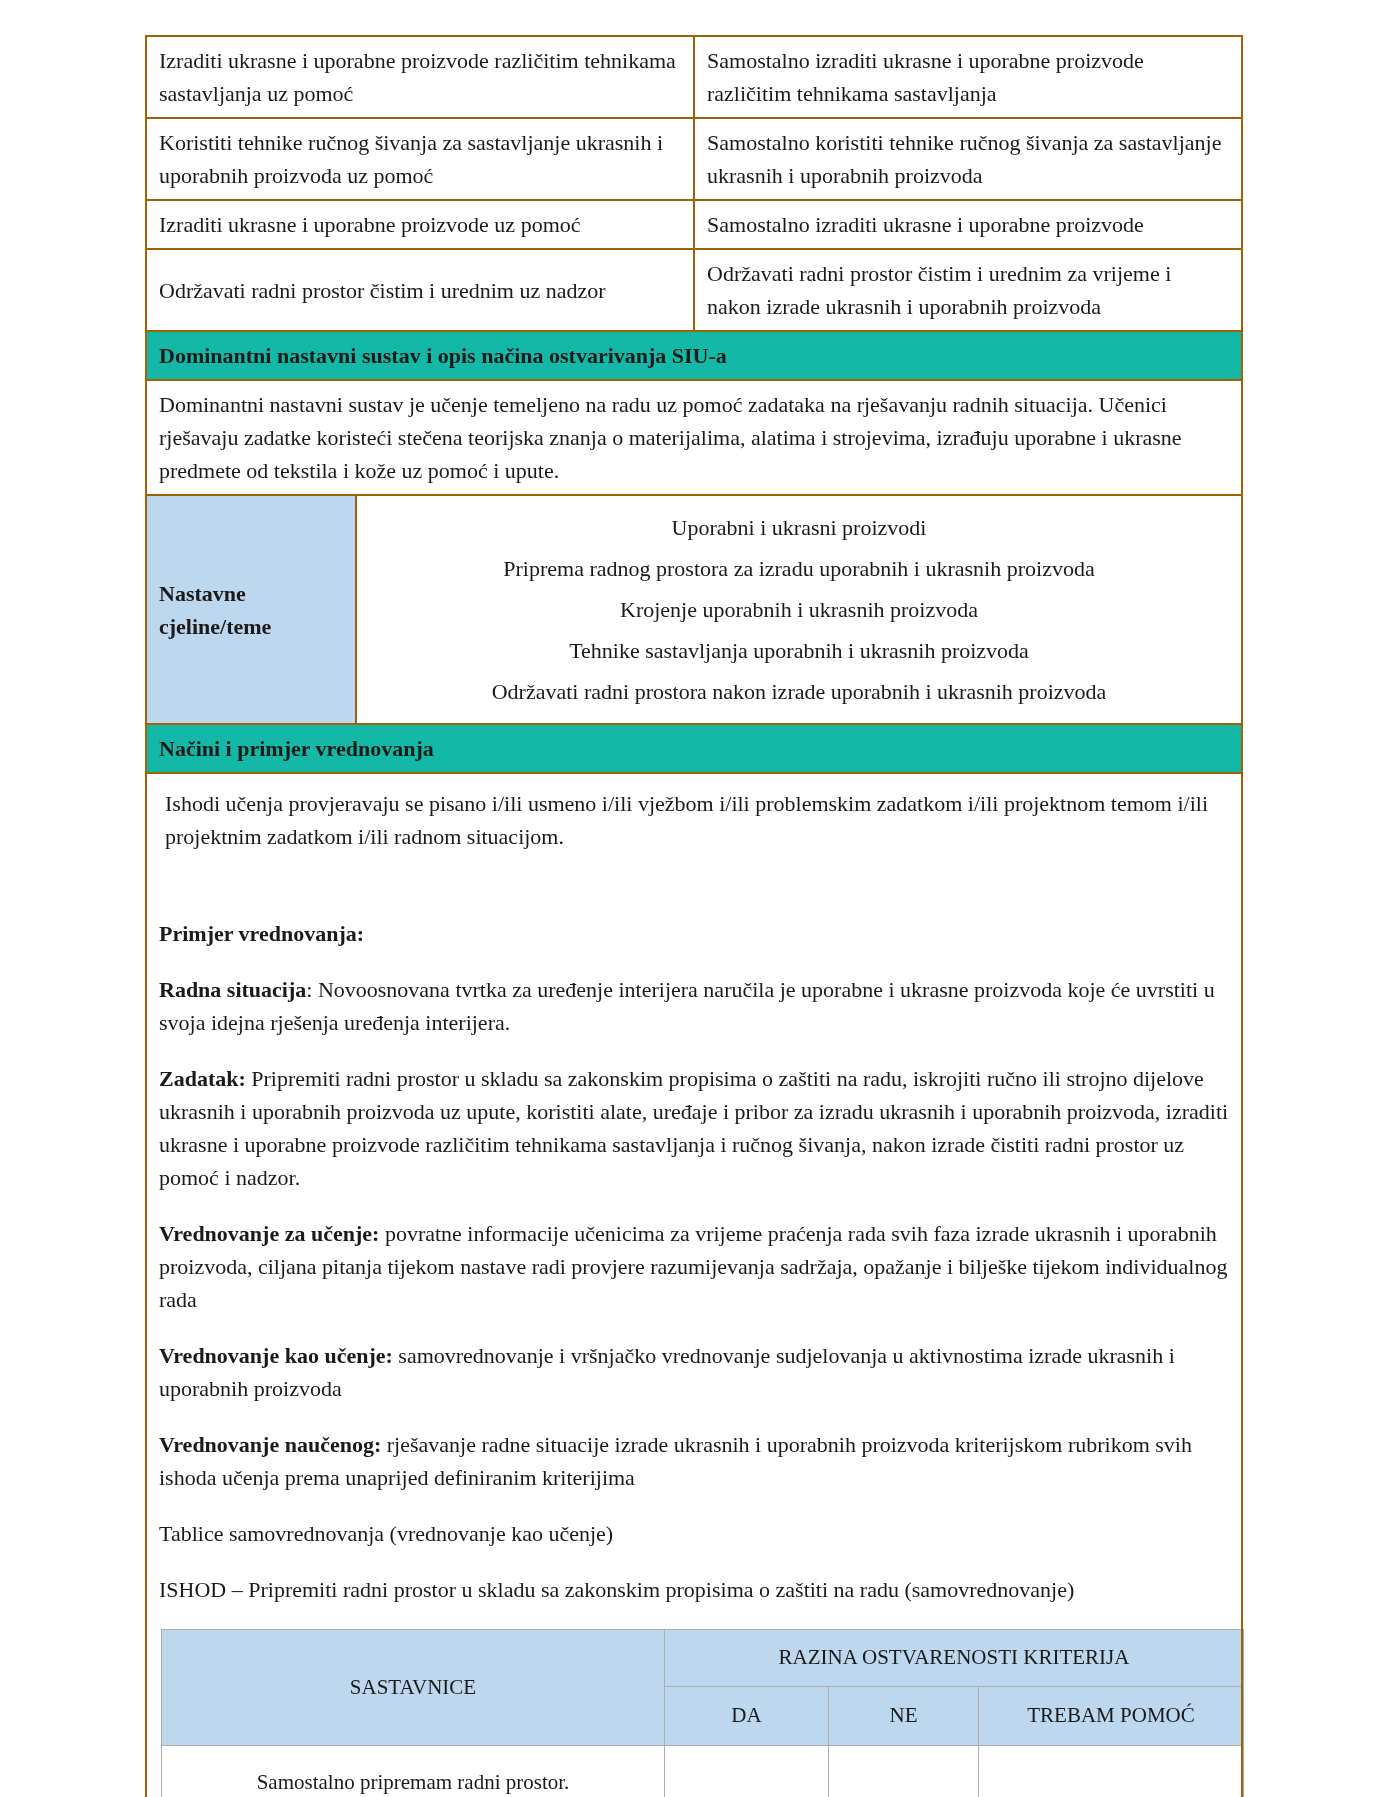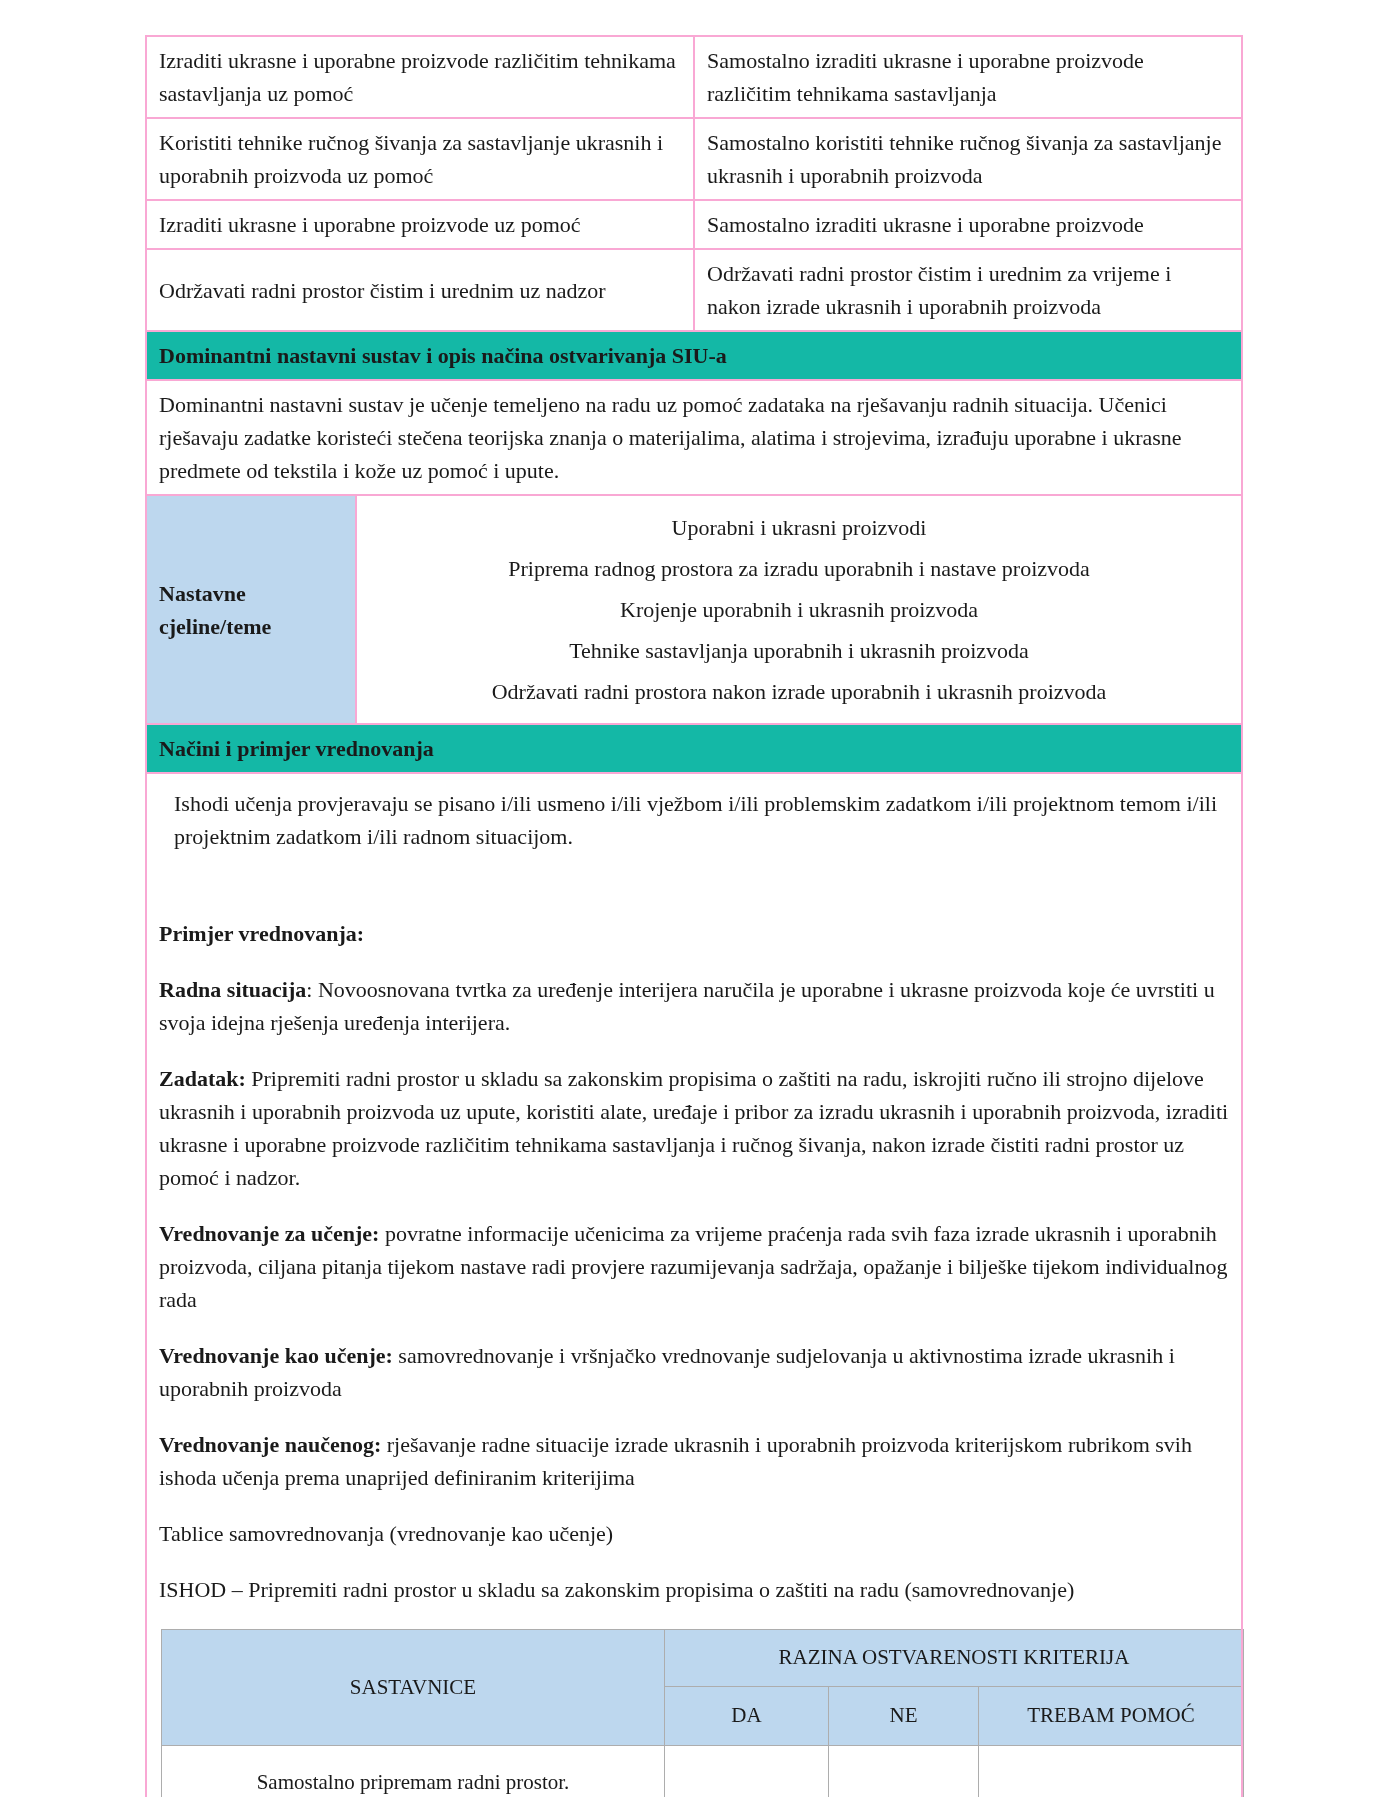--- a/index.html
+++ b/index.html
@@ -9,39 +9,39 @@
     color:#1a1a1a;
   }
   .doc{
     position:absolute;left:145px;top:35px;width:1096px;
   }
   table.outer{
     border-collapse:collapse;width:1096px;table-layout:fixed;
     font-size:22px;line-height:1.5;
   }
   table.outer td{
-    border:2px solid #f9a8d4;
+    border:2px solid #a16207;
     padding:7px 12px;
     vertical-align:middle;
     word-wrap:break-word;
   }
   td.hdr{
     background:#14b8a6;
     font-weight:bold;
     padding:10px 12px;
   }
   td.label-cell{
     background:#bdd7ee;
     font-weight:bold;
     vertical-align:middle;
   }
   .topic{margin:8px 0;text-align:center;}
   td.bigcell{padding:6px 12px 40px 12px;vertical-align:top;}
   .para{margin:23px 0;}
-  .intro{margin:6px 0 64px 15px;}
+  .intro{margin:6px 0 64px 6px;}
   .b{font-weight:bold;}
   
   table.inner{
     border-collapse:collapse;
     width:1082px;
     margin:16px 0 0 2px;
     table-layout:fixed;
     font-size:21px;
   }
   table.inner th, table.inner td{
@@ -91,21 +91,21 @@
       <td class="hdr" colspan="3">Dominantni nastavni sustav i opis načina ostvarivanja SIU-a</td>
     </tr>
     <tr>
       <td colspan="3">Dominantni nastavni sustav je učenje temeljeno na radu uz pomoć zadataka na rješavanju radnih situacija. Učenici rješavaju zadatke koristeći stečena teorijska znanja o materijalima, alatima i strojevima, izrađuju uporabne i ukrasne predmete od tekstila i kože uz pomoć i upute.</td>
     </tr>
 
     <tr>
       <td class="label-cell">Nastavne cjeline/teme</td>
       <td colspan="2">
         <div class="topic">Uporabni i ukrasni proizvodi</div>
-        <div class="topic">Priprema radnog prostora za izradu uporabnih i nastave proizvoda</div>
+        <div class="topic">Priprema radnog prostora za izradu uporabnih i ukrasnih proizvoda</div>
         <div class="topic">Krojenje uporabnih i ukrasnih proizvoda</div>
         <div class="topic">Tehnike sastavljanja uporabnih i ukrasnih proizvoda</div>
         <div class="topic">Održavati radni prostora nakon izrade uporabnih i ukrasnih proizvoda</div>
       </td>
     </tr>
 
     <tr>
       <td class="hdr" colspan="3">Načini i primjer vrednovanja</td>
     </tr>
 

